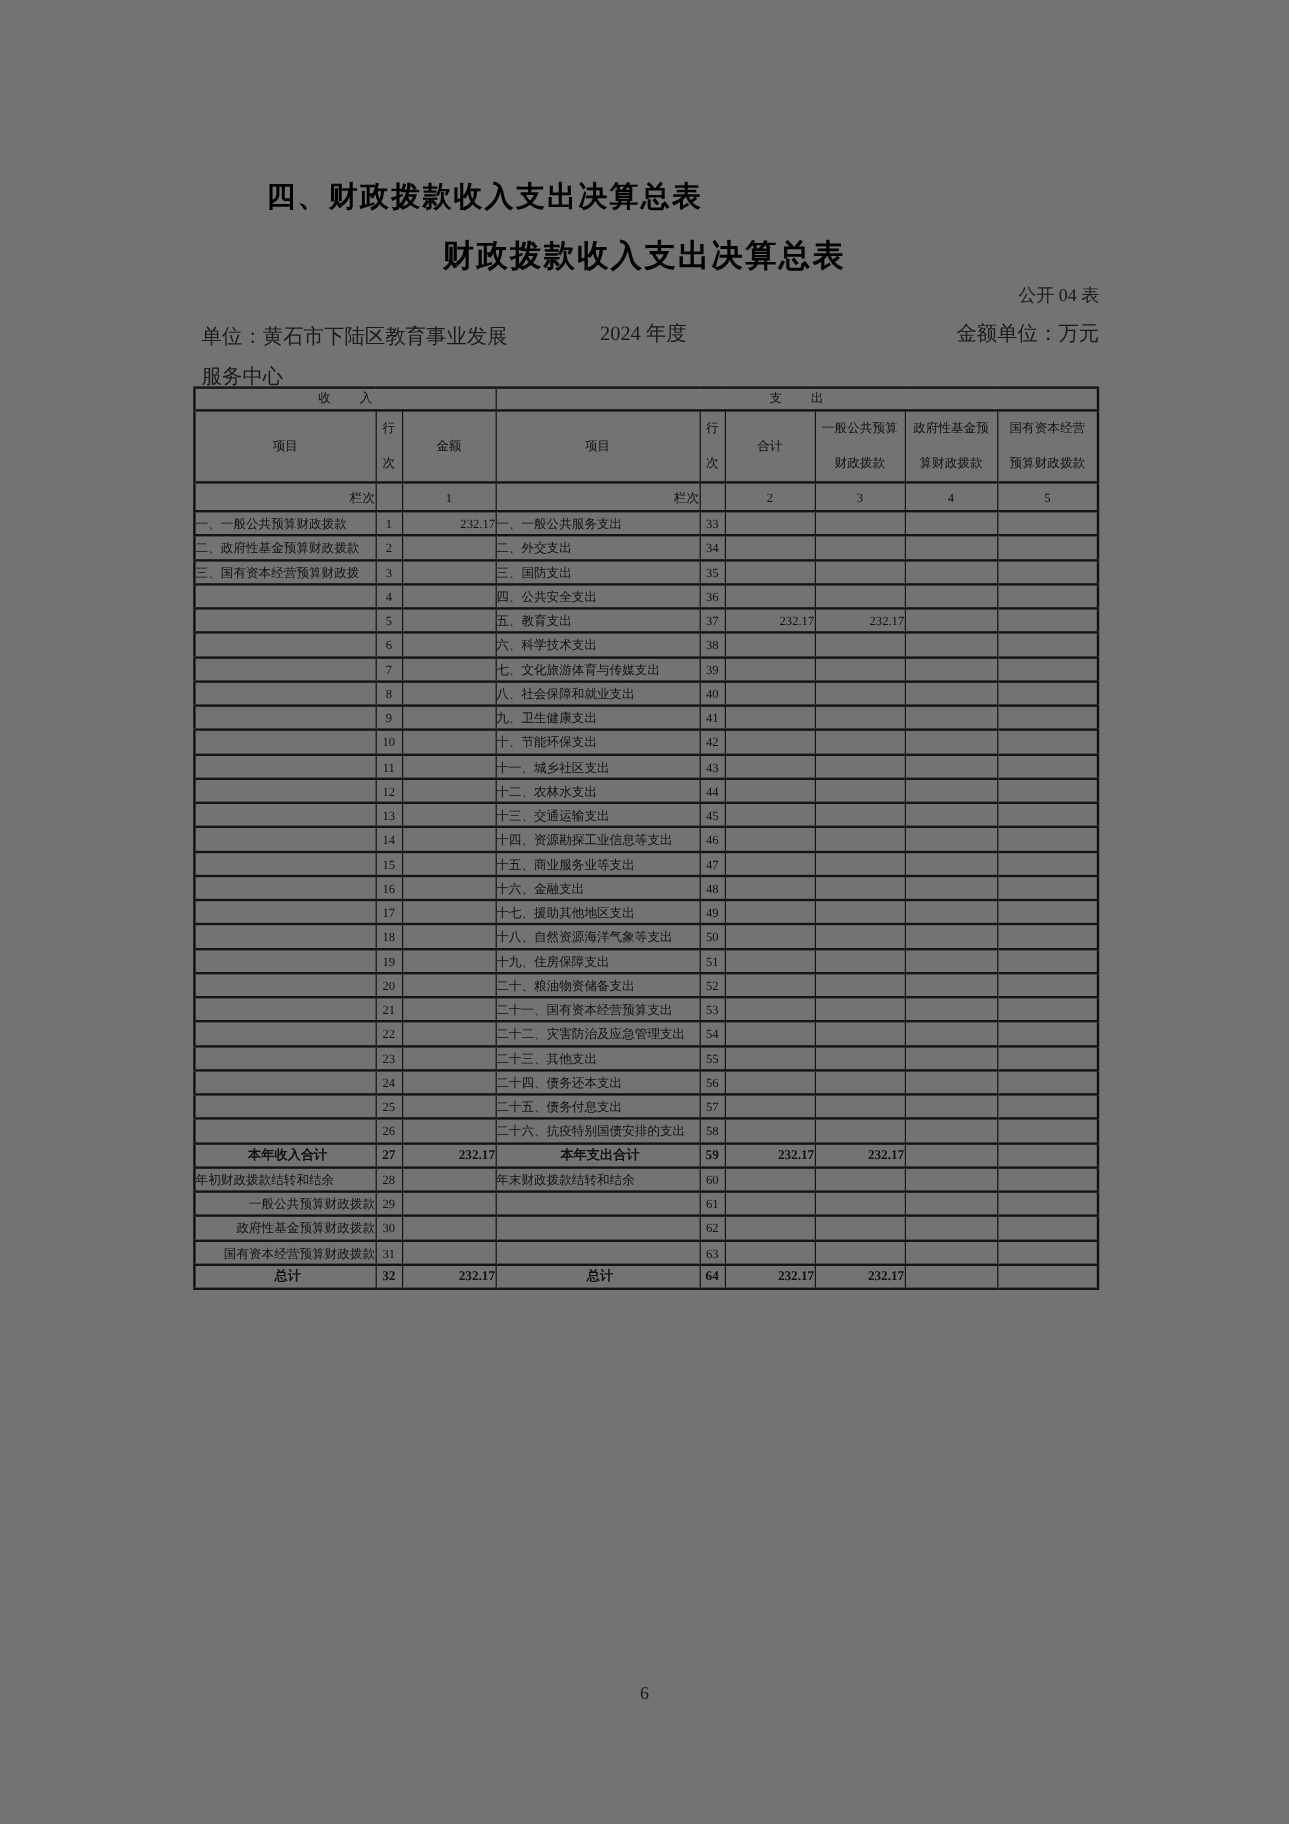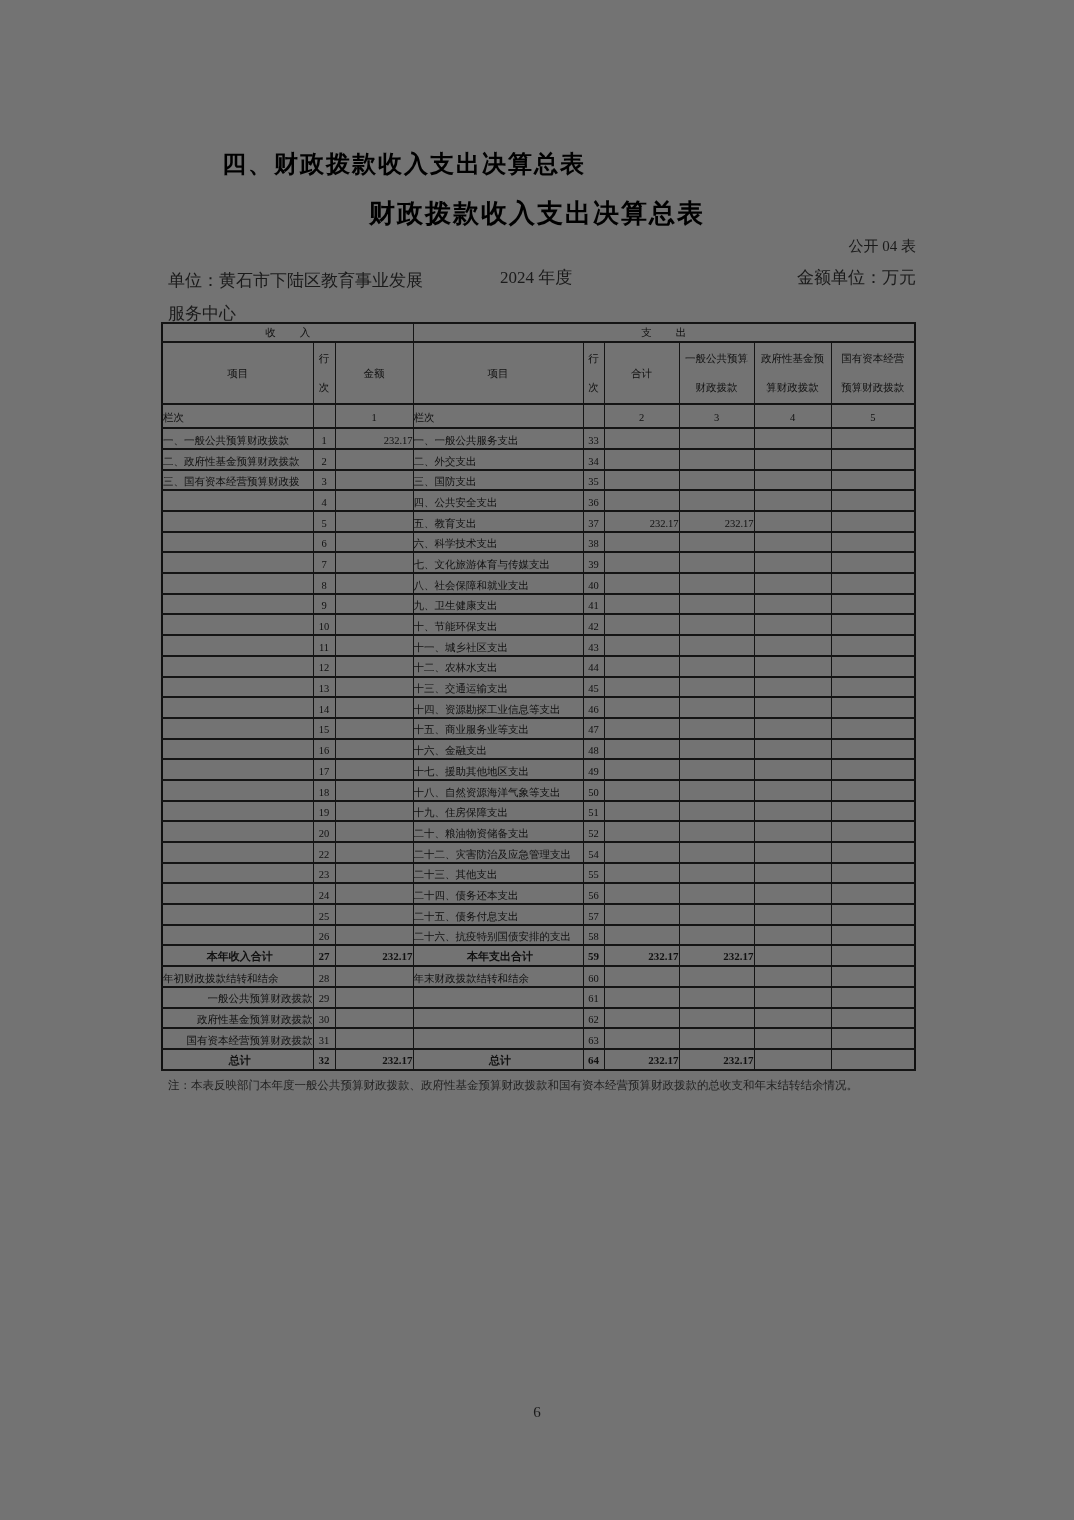--- a/index.html
+++ b/index.html
@@ -55,21 +55,21 @@
     overflow:hidden; white-space:nowrap;
     vertical-align:bottom;
     padding:0 0 1px 0;
     line-height:1.25;
   }
   table.fiscal { border:2.5px solid #101010; }
   tr.r-span td { height:19px; vertical-align:middle; text-align:center; padding:0; }
   .spread { letter-spacing:24px; text-indent:24px; }
   tr.r-head td { height:58px; vertical-align:middle; text-align:center; line-height:29px; padding:0; }
   tr.r-lanci td { height:24px; text-align:center; padding-bottom:3px; }
-  tr.r-lanci td.c-item { text-align:left; }
+  tr.r-lanci td.c-item { text-align:right; }
   tbody.data td { height:20.25px; }
   .c-item { text-align:left; padding-left:7px; }
   .c-item.center { text-align:right; padding-left:16px; }
   .c-center { text-align:center; }
   .c-num { text-align:right; padding-right:7px; }
   tr.emph td { font-weight:bold; font-size:11px; }
   tr.emph .c-item { text-align:center; padding-left:4px; }
   .note {
     position:absolute; left:168px; top:1078px; width:780px;
     font-size:11.5px; color:#222;
@@ -366,20 +366,31 @@
           <td class="c-num"></td>
           <td class="c-item">二十、粮油物资储备支出</td>
           <td class="c-center">52</td>
           <td class="c-num"></td>
           <td class="c-num"></td>
           <td class="c-num"></td>
           <td class="c-num"></td>
         </tr>
         <tr>
           <td class="c-item"></td>
+          <td class="c-center">21</td>
+          <td class="c-num"></td>
+          <td class="c-item">二十一、国有资本经营预算支出</td>
+          <td class="c-center">53</td>
+          <td class="c-num"></td>
+          <td class="c-num"></td>
+          <td class="c-num"></td>
+          <td class="c-num"></td>
+        </tr>
+        <tr>
+          <td class="c-item"></td>
           <td class="c-center">22</td>
           <td class="c-num"></td>
           <td class="c-item">二十二、灾害防治及应急管理支出</td>
           <td class="c-center">54</td>
           <td class="c-num"></td>
           <td class="c-num"></td>
           <td class="c-num"></td>
           <td class="c-num"></td>
         </tr>
         <tr>
@@ -488,16 +499,15 @@
           <td class="c-item">总计</td>
           <td class="c-center">64</td>
           <td class="c-num">232.17</td>
           <td class="c-num">232.17</td>
           <td class="c-num"></td>
           <td class="c-num"></td>
         </tr>
       </tbody>
   </table>
 
-  <div class="note">注：本表反映部门本年度一般公共预算财政拨款、政府性基金预算财政拨款和国有资本经营预算财政拨款的总收支和年末结转结余情况。</div>
   <div class="page-number">6</div>
 
 </div>
 
 </body></html>

